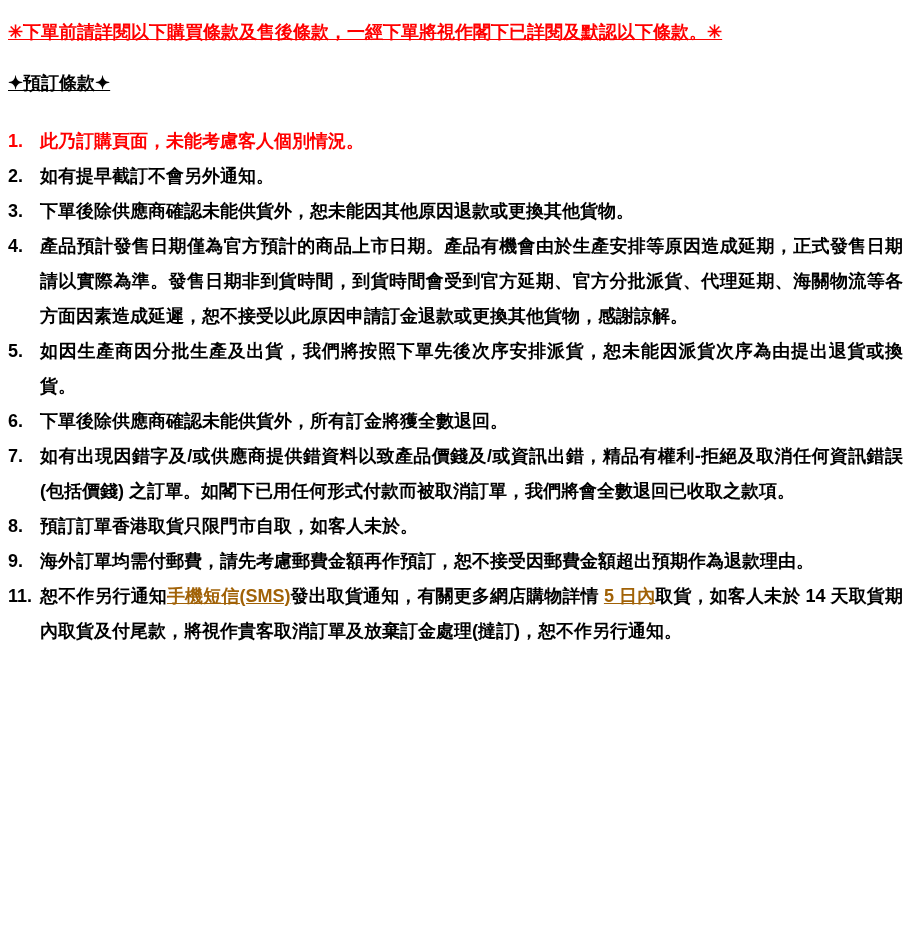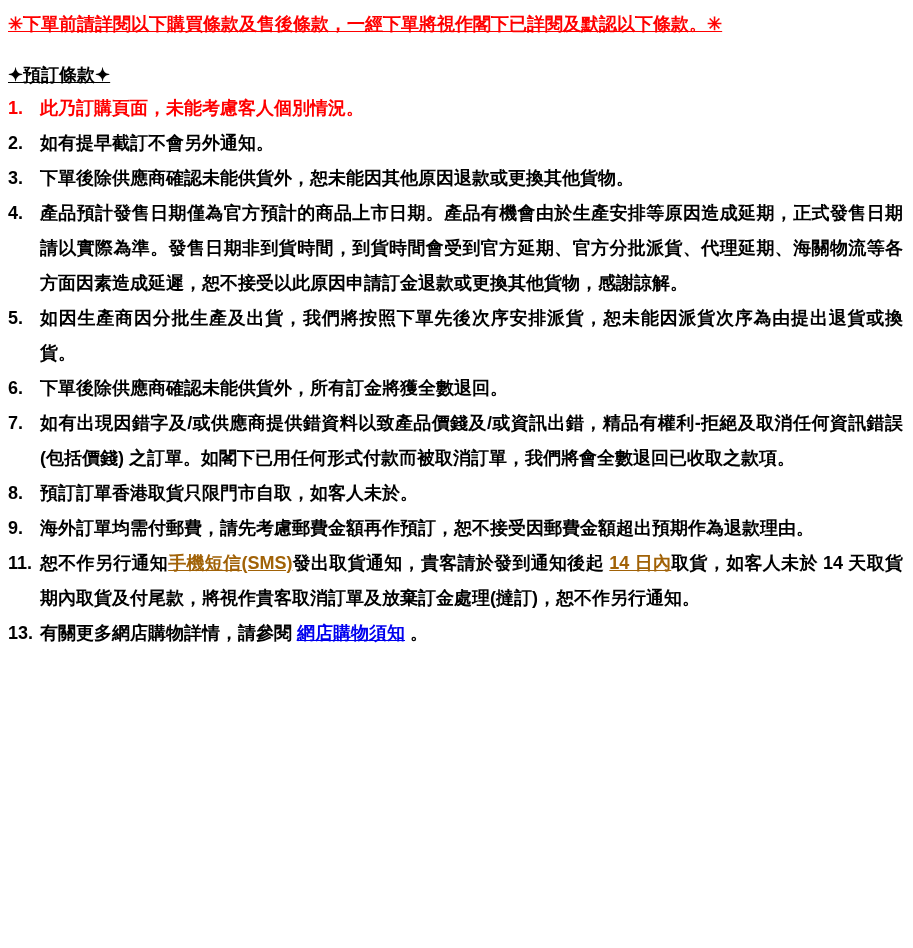--- a/index.html
+++ b/index.html
@@ -11,28 +11,28 @@
     font-weight: 700;
     color: #000000;
     font-size: 18px;
     padding: 10px 10px 12px 8px;
   }
   .title {
     color: #ff0000;
     text-decoration: underline;
     font-size: 18px;
     line-height: 28px;
-    margin: 0 0 24px 0;
+    margin: 8px 0 24px 0;
   }
   .section-heading {
     color: #000000;
     text-decoration: underline;
     font-size: 18px;
     line-height: 26px;
-    margin: 0 0 3px 0;
+    margin: 0 0 28px 0;
   }
   .terms { display: flex; flex-direction: column; }
   .term { display: flex; align-items: flex-start; }
   .num {
     flex: 0 0 32px;
     line-height: 35px;
     white-space: nowrap;
   }
   .txt {
     flex: 1;
@@ -82,19 +82,15 @@
     <div class="term">
       <span class="num">8.</span>
       <span class="txt"><span>預訂訂單香港取貨只限門市自取，如客人未於。</span></span>
     </div>
     <div class="term">
       <span class="num">9.</span>
       <span class="txt"><span>海外訂單均需付郵費，請先考慮郵費金額再作預訂，恕不接受因郵費金額超出預期作為退款理由。</span></span>
     </div>
     <div class="term">
       <span class="num">11.</span>
-      <span class="txt"><span>恕不作另行通知</span><span class="red-underline">手機短信(SMS)</span><span>發出取貨通知，貴客請於發到通知後起 </span><span class="red-underline">14 日內</span><span>取貨，如客人未於 14 天取貨期內取貨及付尾款，將視作貴客取消訂單及放棄訂金處理(撻訂)，恕不作另行通知。</span></span>
-    </div>
-    <div class="term">
-      <span class="num">13.</span>
-      <span class="txt"><span>有關更多網店購物詳情，請參閱 </span><span class="link">網店購物須知</span><span> 。</span></span>
+      <span class="txt"><span>恕不作另行通知</span><span class="red-underline">手機短信(SMS)</span><span>發出取貨通知，有關更多網店購物詳情 </span><span class="red-underline">5 日內</span><span>取貨，如客人未於 14 天取貨期內取貨及付尾款，將視作貴客取消訂單及放棄訂金處理(撻訂)，恕不作另行通知。</span></span>
     </div>
   </div>
 
 </body></html>

